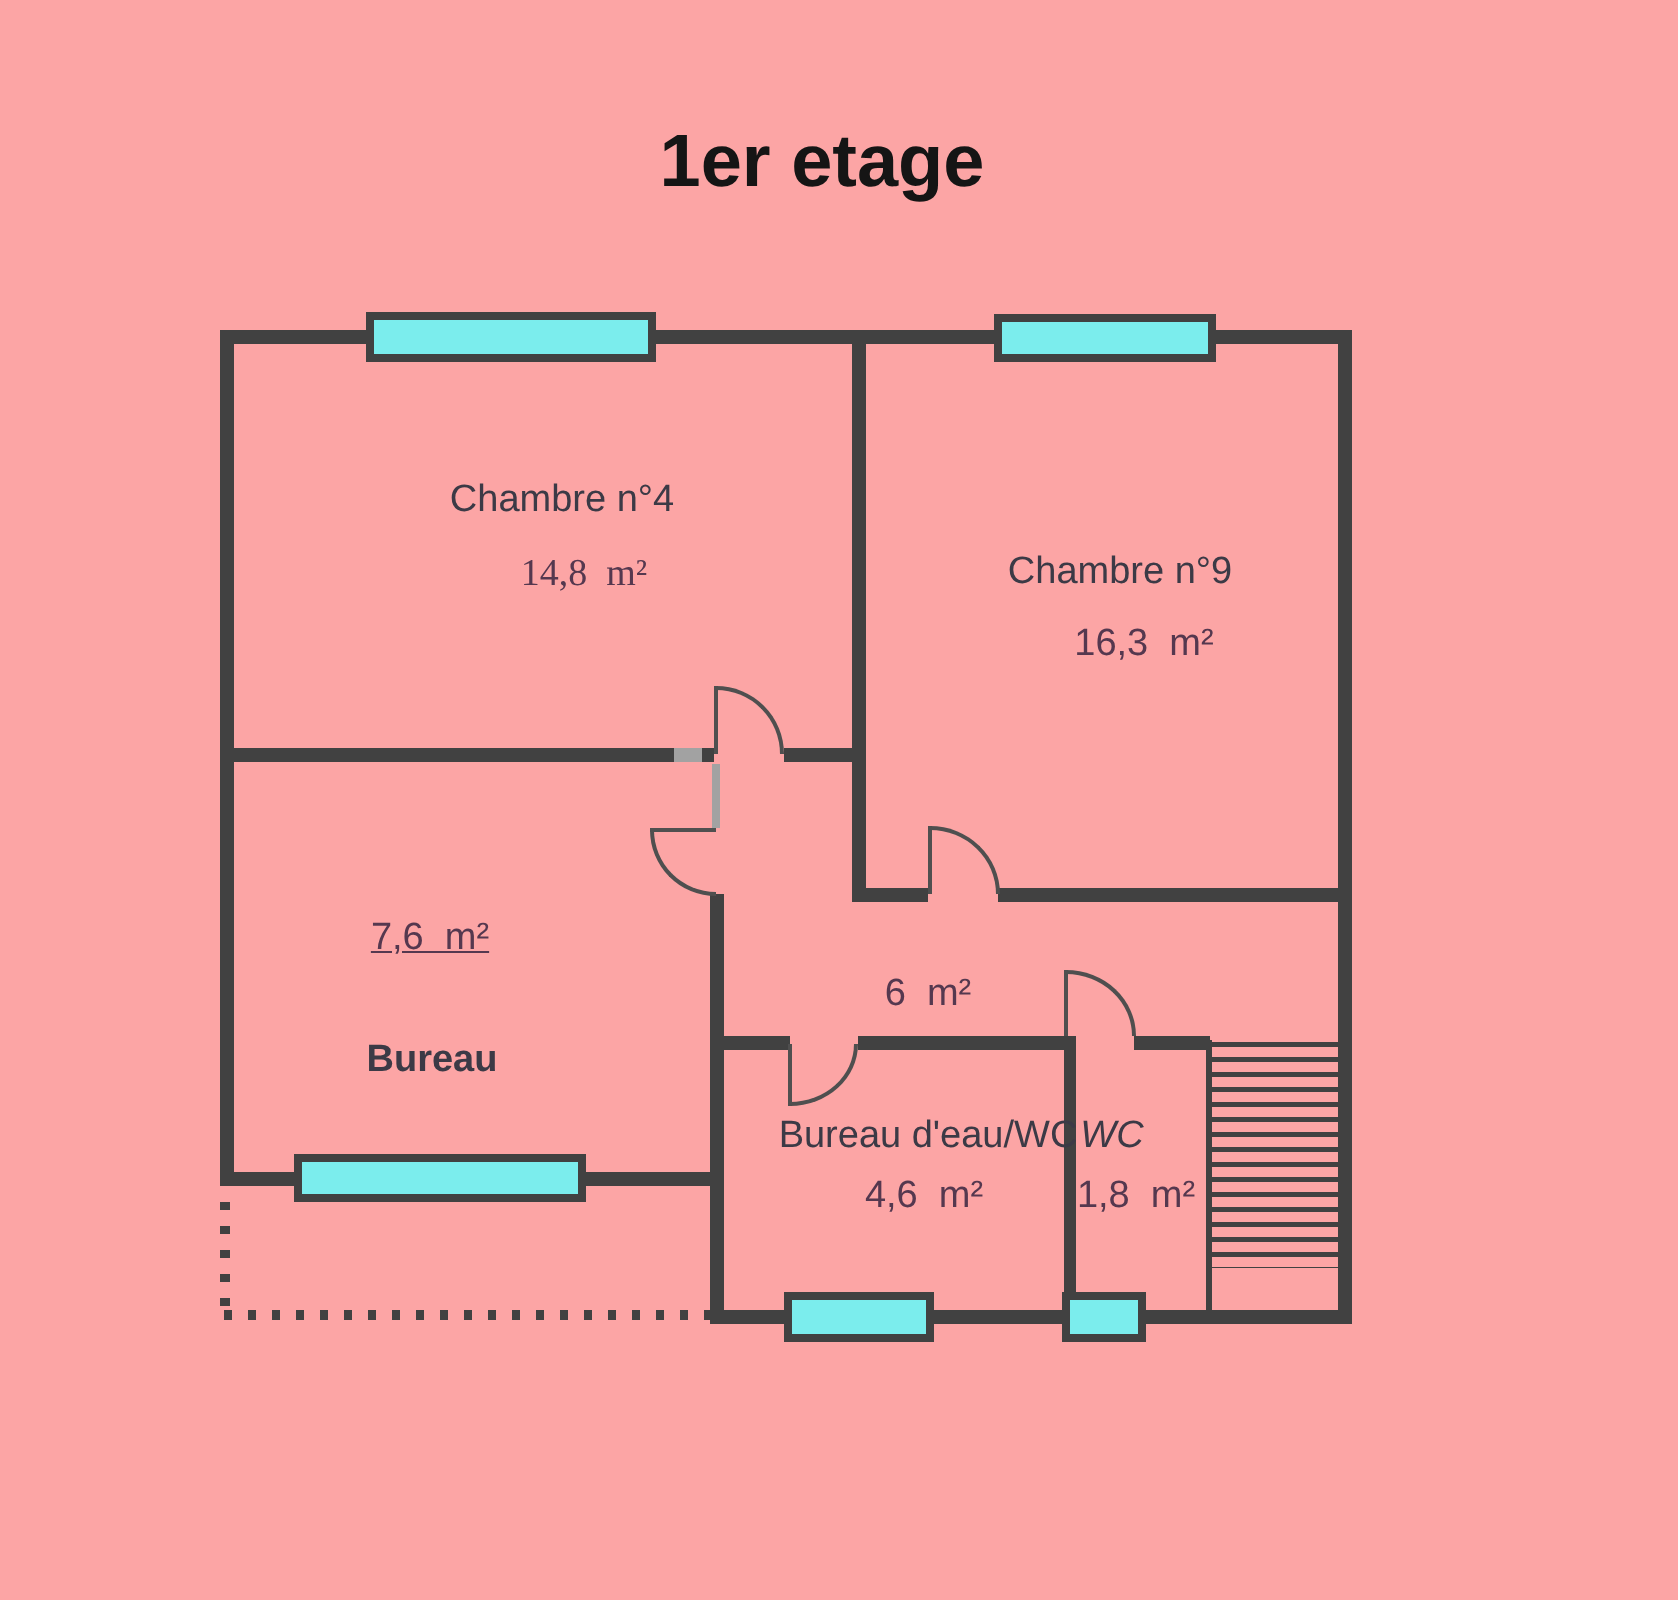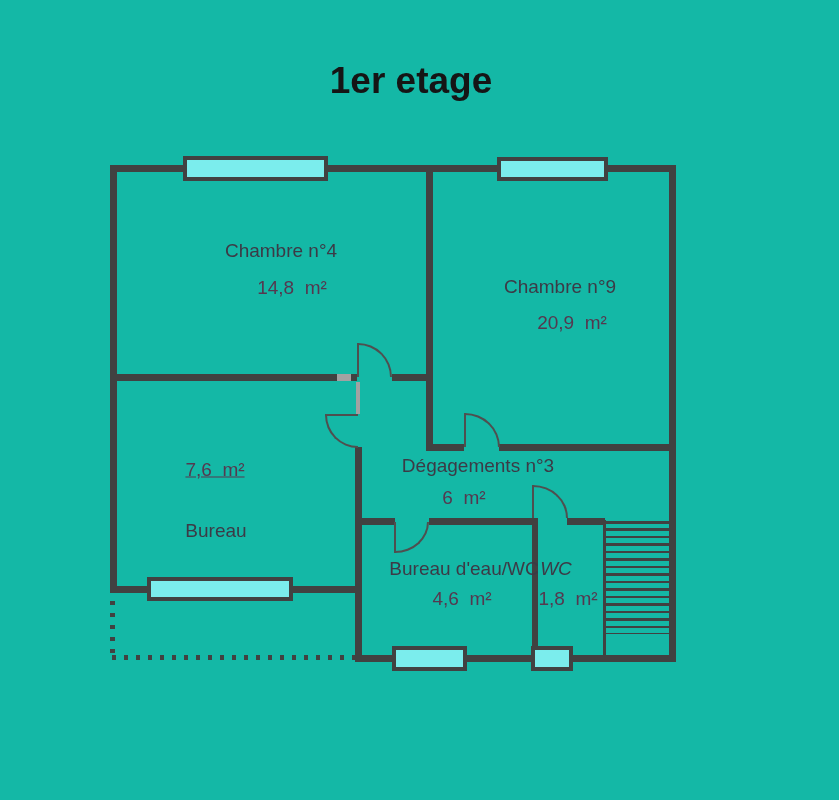--- a/index.html
+++ b/index.html
@@ -1,19 +1,19 @@
 <!DOCTYPE html>
 <html style="--wall: #414141; --gray: #a2a2a2; --window: #7beded; --door: #4f4f4f; --room_name: #3c3a46; --room_area: #55384f; --title_color: #151515;"><head>
 <meta charset="utf-8">
 <title>1er etage</title>
 <style>
   *{box-sizing:border-box;}
   html,body{margin:0;padding:0;background:#ffffff;}
   body{font-family:"Liberation Sans", sans-serif;}
-  #canvas{position:relative;width:839px;height:800px;background:#14b8a6;overflow:hidden;}
+  #canvas{position:relative;width:839px;height:800px;background:#fca5a5;overflow:hidden;}
   #plan{position:absolute;left:0;top:0;width:839px;height:800px;padding-left:46px;}
   .wall{position:absolute;background:var(--wall);}
   .grayseg{position:absolute;background:var(--gray);}
   .window{position:absolute;background:var(--window);border:4px solid var(--wall);z-index:3;}
   .door-leaf{position:absolute;background:var(--door);z-index:2;}
   .door-arc{position:absolute;z-index:2;}
   .door-arc.tr{border-top:2px solid var(--door);border-right:2px solid var(--door);border-top-right-radius:100% 100%;}
   .door-arc.bl{border-left:2px solid var(--door);border-bottom:2px solid var(--door);border-bottom-left-radius:100% 100%;}
   .door-arc.br{border-right:2px solid var(--door);border-bottom:2px solid var(--door);border-bottom-right-radius:100% 100%;}
   .hatch{position:absolute;z-index:1;
@@ -61,25 +61,24 @@
       <div class="door-leaf" style="left: 532px; top: 485px; width: 2px; height: 33px;"></div>
       <div class="door-arc tr" style="left: 533px; top: 485px; width: 35px; height: 33px;"></div>
       <div class="door-leaf" style="left: 394px; top: 522px; width: 2px; height: 31px;"></div>
       <div class="door-arc br" style="left: 395px; top: 522px; width: 34px; height: 31px;"></div>
       <div class="window" style="left: 183px; top: 156px; width: 145px; height: 25px;"></div>
       <div class="window" style="left: 497px; top: 157px; width: 111px; height: 24px;"></div>
       <div class="window" style="left: 147px; top: 577px; width: 146px; height: 24px;"></div>
       <div class="window" style="left: 392px; top: 646px; width: 75px; height: 25px;"></div>
       <div class="window" style="left: 531px; top: 646px; width: 42px; height: 25px;"></div>
       <div class="label room-name" style="left: 281px; top: 250px;">Chambre n°4</div>
-      <div class="label room-area" style="left: 292px; top: 287px;">14,8  m²</div>
+      <div class="label room-area" style="left: 292px; top: 287px; font-family: Liberation Serif, serif;">14,8  m²</div>
       <div class="label room-name" style="left: 560px; top: 286px;">Chambre n°9</div>
-      <div class="label room-area" style="left: 572px; top: 322px;">20,9  m²</div>
-      <div class="label room-name" style="left: 216px; top: 530px;">Bureau</div>
+      <div class="label room-area" style="left: 572px; top: 322px;">16,3  m²</div>
+      <div class="label room-name" style="left: 216px; top: 530px; font-weight: bold;">Bureau</div>
       <div class="label room-area" style="left: 215px; top: 469px; text-decoration: underline;">7,6  m²</div>
-      <div class="label room-name" style="left: 478px; top: 465px;">Dégagements n°3</div>
       <div class="label room-area" style="left: 464px; top: 497px;">6  m²</div>
       <div class="label room-name" style="left: 464px; top: 568px;">Bureau d'eau/WC</div>
       <div class="label room-area" style="left: 462px; top: 598px;">4,6  m²</div>
       <div class="label room-name" style="left: 556px; top: 568px; font-style: italic;">WC</div>
       <div class="label room-area" style="left: 568px; top: 598px;">1,8  m²</div>
     </div>
 </div>
 
 </body></html>

